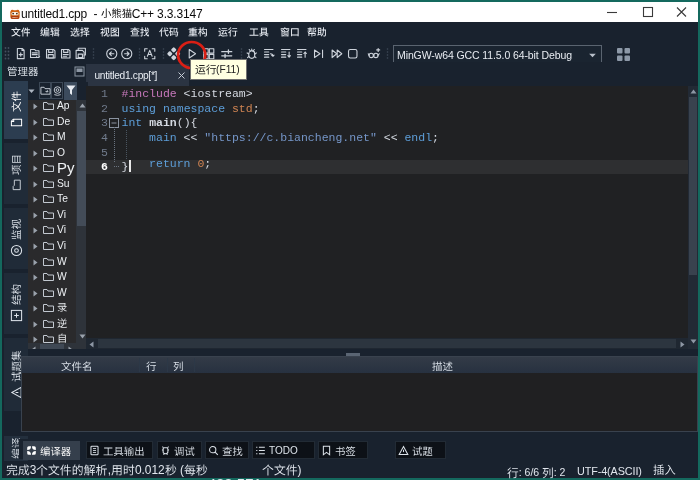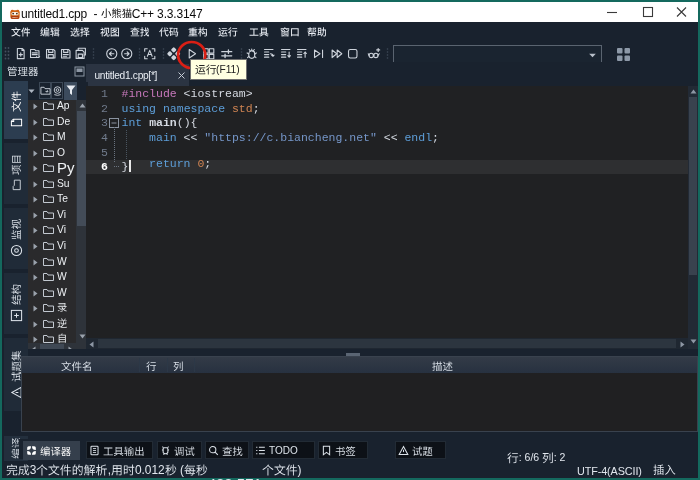--- a/index.html
+++ b/index.html
@@ -200,20 +200,21 @@
       <path d="M2.5 10 L1.5 8 M13 10 L14.5 8"></path>
       <path d="M11.5 3.5 H15 M13.25 1.8 V5.3" stroke-width="1.4"></path>
     </svg>
 <svg class="abs ico" style="left:384px;top:45px" width="3" height="14" viewBox="0 0 3 14" fill="#404c5a" stroke="none">
       <circle cx="1.5" cy="2" r="0.8"></circle>
       <circle cx="1.5" cy="5" r="0.8"></circle>
       <circle cx="1.5" cy="8" r="0.8"></circle>
       <circle cx="1.5" cy="11" r="0.8"></circle>
     </svg>
 <div class="abs" style="left:391px;top:43px;width:209px;height:18px;background:#1a2430;border:1px solid #5a6470"></div>
+<div class="abs" style="left:395px;top:46.5px;font-size:10.5px;letter-spacing:-0.1px;color:#e8ecf2">MinGW-w64 GCC 11.5.0 64-bit Debug</div>
 <svg class="abs ico" style="left:586px;top:51px" width="9" height="5" viewBox="0 0 10 6" fill="#b8bfc9">
       <path d="M1 1 L5 5 L9 1 Z"></path>
     </svg>
 <svg class="abs ico" style="left:614px;top:45px" width="15" height="15" viewBox="0 0 15 15" fill="#8d99a8">
       <rect x="1" y="1" width="5.5" height="5.5" rx="1"></rect>
       <rect x="8.5" y="1" width="5.5" height="5.5" rx="1"></rect>
       <rect x="1" y="8.5" width="5.5" height="5.5" rx="1"></rect>
       <rect x="8.5" y="8.5" width="5.5" height="5.5" rx="1"></rect>
     </svg>
 <div class="abs" style="left:84px;top:60px;width:612px;height:24px;background:#19222e"></div>
@@ -615,21 +616,21 @@
         <path transform="translate(1000,0)" d="M493 210C478 319 452 435 416 512C433 518 465 533 479 543C515 462 545 340 563 223ZM775 218C822 304 869 418 887 493L955 468C936 393 889 282 839 196ZM839 529C766 726 609 839 360 891C376 908 393 937 401 957C664 894 830 768 909 551ZM633 40V659H705V40ZM372 54C297 87 165 117 53 135C61 151 71 176 74 193C117 187 164 180 210 171V322H43V392H201C161 507 93 637 30 708C42 726 60 756 68 777C118 716 170 617 210 517V958H284V495C317 544 355 606 371 638L416 579C397 552 311 441 284 412V392H425V322H284V155C333 143 380 129 418 114Z"></path>
       </svg>
       <span style="font-size:15px;color:#e2e7ee;vertical-align:top;line-height:11.9px;position:relative;top:14px">428.571</span>
       <svg class="cjk" width="35.7" height="11.9" viewBox="0 0 3000 1000" style="vertical-align:top;vertical-align:top;" fill="#e2e7ee">
         <path transform="translate(0,0)" d="M460 334V959H538V334ZM506 39C406 206 224 352 35 434C56 452 78 481 91 503C245 428 393 312 501 174C634 330 766 426 914 504C926 480 949 452 969 436C815 361 673 267 545 114L573 70Z"></path>
         <path transform="translate(1000,0)" d="M423 57C453 106 485 173 497 214L580 187C566 146 531 81 501 33ZM50 216V290H206C265 442 344 573 447 680C337 772 202 840 36 887C51 905 75 940 83 958C250 904 389 832 502 734C615 834 751 908 915 953C928 932 950 900 967 884C807 844 671 773 560 679C661 576 738 448 796 290H954V216ZM504 627C410 532 336 418 284 290H711C661 425 592 536 504 627Z"></path>
         <path transform="translate(2000,0)" d="M317 539V612H604V960H679V612H953V539H679V318H909V245H679V52H604V245H470C483 200 494 152 504 105L432 90C409 221 367 350 309 433C327 442 359 460 373 471C400 429 425 376 446 318H604V539ZM268 44C214 195 126 345 32 443C45 460 67 499 75 517C107 483 137 443 167 400V958H239V283C277 213 311 139 339 65Z"></path>
       </svg>
       <span style="font-size:11.9px;color:#e2e7ee;vertical-align:top;line-height:11.9px;position:relative;top:1px">)</span>
     </div>
-<div class="abs" style="left:505px;top:450px;display:flex;align-items:flex-end">
+<div class="abs" style="left:505px;top:465px;display:flex;align-items:flex-end">
       <svg class="cjk" width="11.7" height="11.7" viewBox="0 0 1000 1000" style="vertical-align:top;vertical-align:top;" fill="#e2e7ee">
         <path transform="translate(0,0)" d="M435 100V172H927V100ZM267 39C216 112 119 201 35 258C48 272 69 301 79 318C169 254 272 156 339 69ZM391 376V448H728V863C728 879 721 884 702 885C684 886 616 886 545 883C556 905 567 936 570 957C668 957 725 957 759 946C792 933 804 910 804 864V448H955V376ZM307 254C238 368 128 484 25 558C40 573 67 606 78 621C115 591 154 555 192 516V963H266V434C308 384 346 332 378 280Z"></path>
       </svg>
       <span style="font-size:10.53px;color:#e2e7ee;vertical-align:top;line-height:11.7px;position:relative;top:0px">:&nbsp;6/6&nbsp;</span>
       <svg class="cjk" width="11.7" height="11.7" viewBox="0 0 1000 1000" style="vertical-align:top;vertical-align:top;" fill="#e2e7ee">
         <path transform="translate(0,0)" d="M642 156V716H716V156ZM848 45V863C848 879 842 884 826 884C810 885 758 885 703 883C713 904 725 936 728 956C805 956 853 954 882 943C912 931 924 909 924 862V45ZM181 578C232 613 294 662 333 699C265 795 178 863 79 902C95 917 115 946 124 965C336 870 491 675 541 328L495 314L482 317H257C273 269 287 218 299 166H571V94H61V166H224C189 319 133 461 53 554C70 565 99 590 111 604C158 545 198 471 232 386H459C440 480 411 563 373 633C334 599 273 554 224 523Z"></path>
       </svg>
       <span style="font-size:10.53px;color:#e2e7ee;vertical-align:top;line-height:11.7px;position:relative;top:0px">:&nbsp;2</span>
     </div>
 <div class="abs" style="left:575px;top:463px;font-size:10.8px;letter-spacing:-0.1px;color:#e2e7ee">UTF-4(ASCII)</div>

